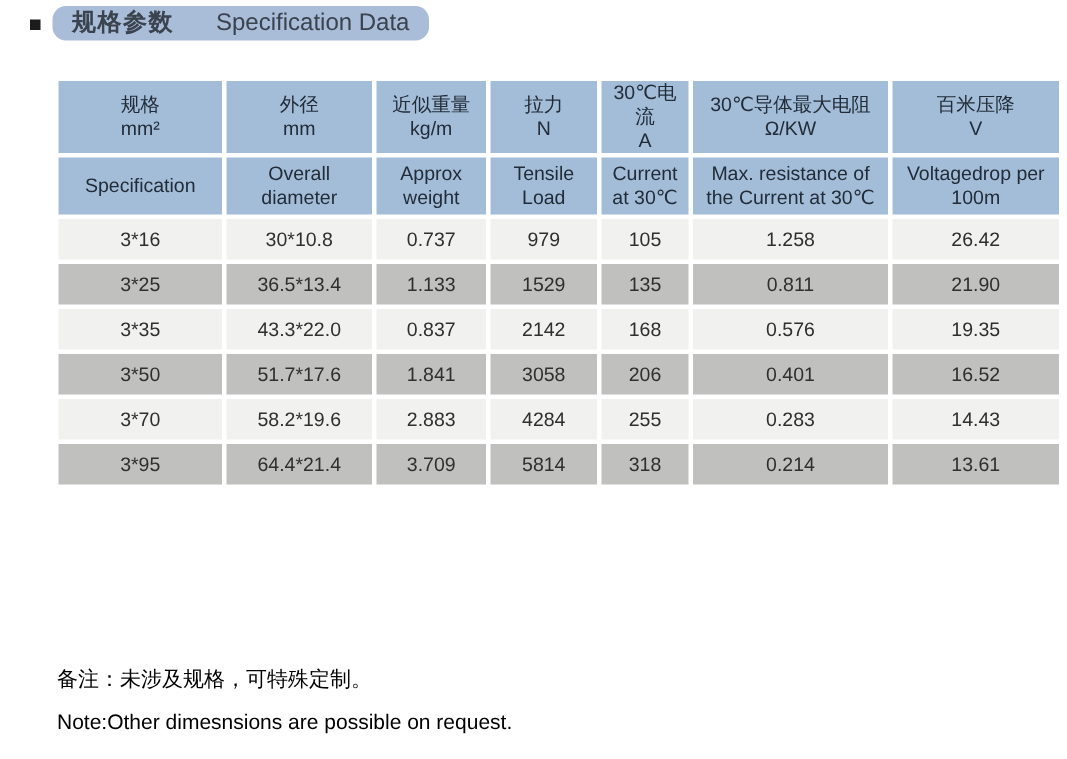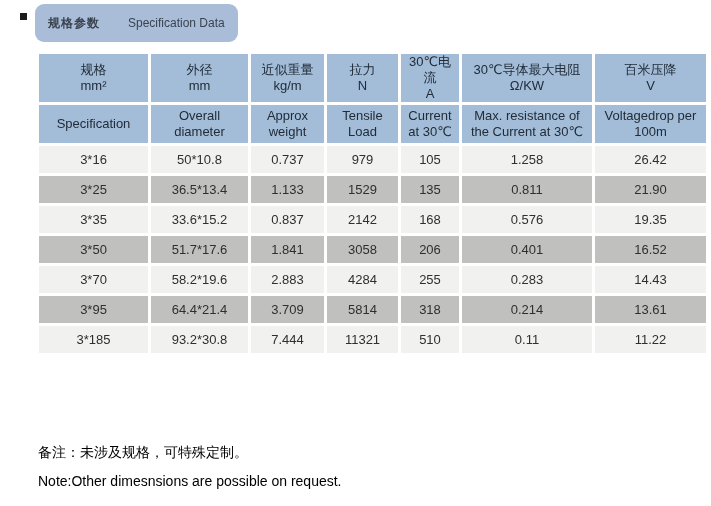--- a/index.html
+++ b/index.html
@@ -6,27 +6,27 @@
   body{
     width:711px;height:506px;position:relative;background:#ffffff;
     font-family:"Liberation Sans","DejaVu Sans",sans-serif;
     overflow:hidden;
   }
   .bullet{
     position:absolute;left:20px;top:13px;width:7px;height:7px;
     background:#1c1c1c;
   }
   .title-pill{
-    position:absolute;left:35px;top:4px;height:38px;
+    position:absolute;left:35px;top:4px;height:23px;
     background:var(--title-bg,#a9bdd9);
     border-radius:9px;
     display:flex;align-items:center;
     padding:0 13px;
     color:var(--title-text,#3a434e);
-    font-size:12px;white-space:nowrap;
+    font-size:16px;white-space:nowrap;
   }
   .title-zh{font-weight:700;letter-spacing:1px;margin-right:28px;}
   .title-en{font-weight:400;}
 
   table.spec{
     position:absolute;left:36px;top:51px;width:673px;
     border-collapse:separate;border-spacing:3px;table-layout:fixed;
   }
   table.spec th{
     background:var(--header-bg,#a3bdd9);
@@ -105,39 +105,39 @@
       <th>Approx weight</th>
       <th>Tensile Load</th>
       <th>Current at 30℃</th>
       <th>Max. resistance of the Current at 30℃</th>
       <th>Voltagedrop per 100m</th>
     </tr>
   </thead>
   <tbody>
       <tr class="row-light">
         <td>3*16</td>
-        <td>50*10.8</td>
+        <td>30*10.8</td>
         <td>0.737</td>
         <td>979</td>
         <td>105</td>
         <td>1.258</td>
         <td>26.42</td>
       </tr>
       <tr class="row-dark">
         <td>3*25</td>
         <td>36.5*13.4</td>
         <td>1.133</td>
         <td>1529</td>
         <td>135</td>
         <td>0.811</td>
         <td>21.90</td>
       </tr>
       <tr class="row-light">
         <td>3*35</td>
-        <td>33.6*15.2</td>
+        <td>43.3*22.0</td>
         <td>0.837</td>
         <td>2142</td>
         <td>168</td>
         <td>0.576</td>
         <td>19.35</td>
       </tr>
       <tr class="row-dark">
         <td>3*50</td>
         <td>51.7*17.6</td>
         <td>1.841</td>
@@ -157,28 +157,19 @@
       </tr>
       <tr class="row-dark">
         <td>3*95</td>
         <td>64.4*21.4</td>
         <td>3.709</td>
         <td>5814</td>
         <td>318</td>
         <td>0.214</td>
         <td>13.61</td>
       </tr>
-      <tr class="row-light">
-        <td>3*185</td>
-        <td>93.2*30.8</td>
-        <td>7.444</td>
-        <td>11321</td>
-        <td>510</td>
-        <td>0.11</td>
-        <td>11.22</td>
-      </tr>
     </tbody>
 </table>
 
 <div class="notes">
   <p>备注：未涉及规格，可特殊定制。</p>
   <p>Note:Other dimesnsions are possible on request.</p>
 </div>
 
 </body></html>

